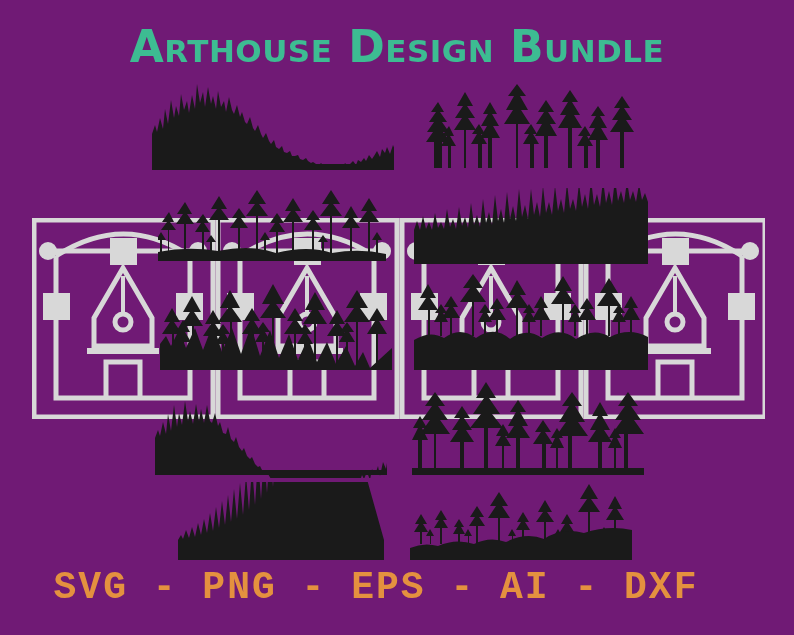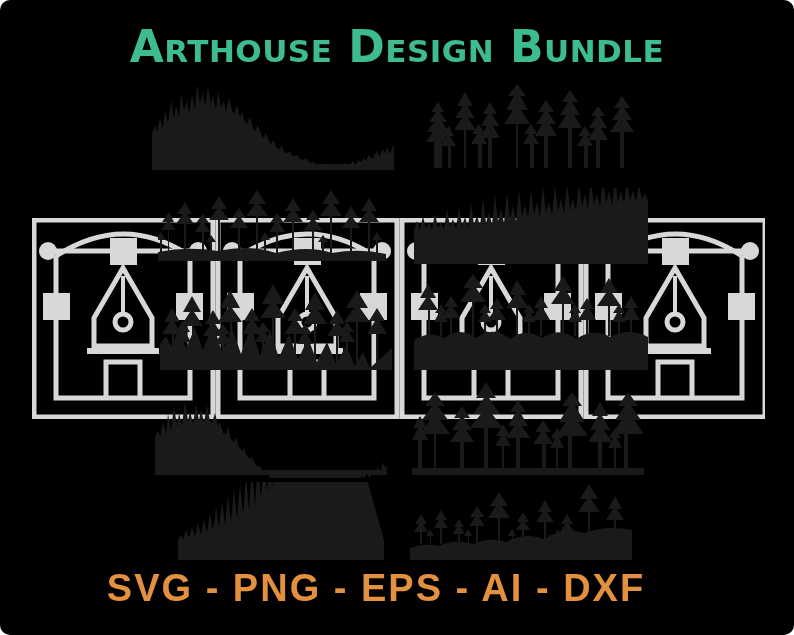--- a/index.html
+++ b/index.html
@@ -4,24 +4,23 @@
 <style>
   html, body {
     margin: 0;
     padding: 0;
     background: #ffffff;
   }
   #canvas {
     position: relative;
     width: 794px;
     height: 635px;
-    background: #000000;
+    background: #701a75;
     overflow: hidden;
     font-family: "Liberation Sans", sans-serif;
-    border-radius: 10px;
   }
 
   
   #watermark-layer {
     position: absolute;
     left: 32px;
     top: 218px;
     width: 733px;
     height: 201px;
     z-index: 1;
@@ -48,21 +47,21 @@
   }
 
   
   #formats {
     position: absolute;
     left: 0;
     top: 566px;
     width: 752px;
     text-align: center;
     z-index: 4;
-    font-family: Liberation Sans, sans-serif;
+    font-family: Liberation Mono, monospace;
     font-weight: bold;
     font-size: 38px;
     line-height: 44px;
     letter-spacing: 2px;
     color: #E4913F;
     white-space: nowrap;
   }
 
   
   #design-grid {

